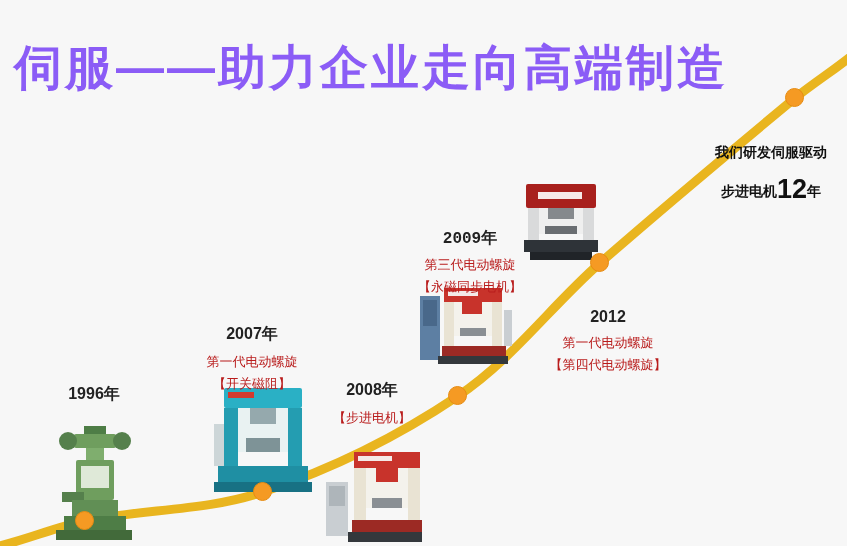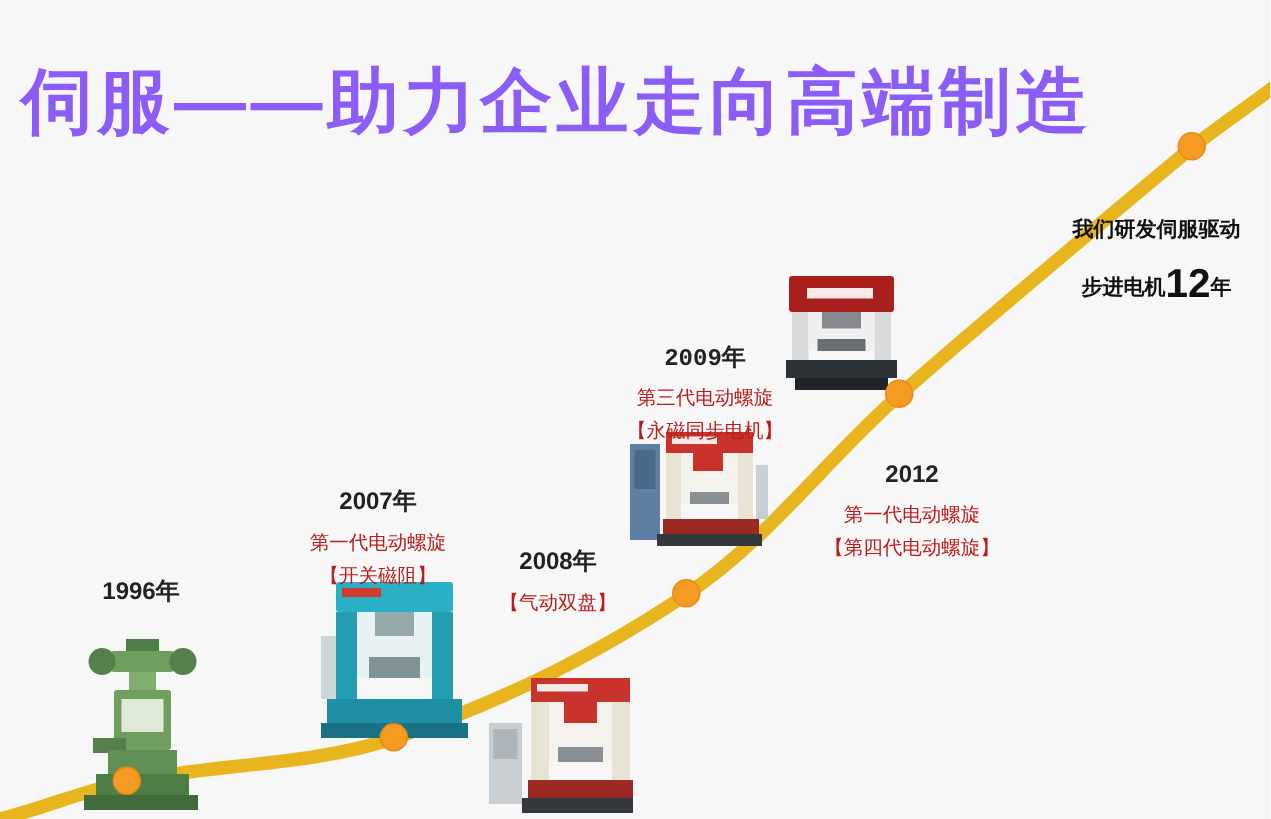--- a/index.html
+++ b/index.html
@@ -83,23 +83,23 @@
       <rect x="10" y="20" width="14" height="58" fill="#249db1"></rect>
       <rect x="74" y="20" width="14" height="58" fill="#249db1"></rect>
       <rect x="24" y="20" width="50" height="44" fill="#e9f2f2"></rect>
       <rect x="36" y="20" width="26" height="16" fill="#95a9ad"></rect>
       <rect x="32" y="50" width="34" height="14" fill="#7e9397"></rect>
       <rect x="4" y="78" width="90" height="16" fill="#1f8fa3"></rect>
       <rect x="0" y="94" width="98" height="10" fill="#187184"></rect>
     </svg>
   </div>
 
-  <div class="ms" style="left:306px; top:364px; width:132px;">
+  <div class="ms" style="left:306px; top:380px; width:132px;">
     <div class="year">2008年</div>
-    <div class="line">【气动双盘】</div>
+    <div class="line">【步进电机】</div>
   </div>
   <div class="machine" style="left:326px; top:452px; width:96px; height:92px;">
     <svg viewBox="0 0 96 92" xmlns="http://www.w3.org/2000/svg">
       <rect x="0" y="30" width="22" height="54" fill="#c9ced2"></rect>
       <rect x="3" y="34" width="16" height="20" fill="#aeb5ba"></rect>
       <rect x="28" y="0" width="66" height="16" fill="#c8332b"></rect>
       <rect x="32" y="4" width="34" height="5" fill="#f4e9e7"></rect>
       <rect x="28" y="16" width="12" height="52" fill="#e9e3d3"></rect>
       <rect x="82" y="16" width="12" height="52" fill="#e9e3d3"></rect>
       <rect x="40" y="16" width="42" height="40" fill="#f4f2ec"></rect>

